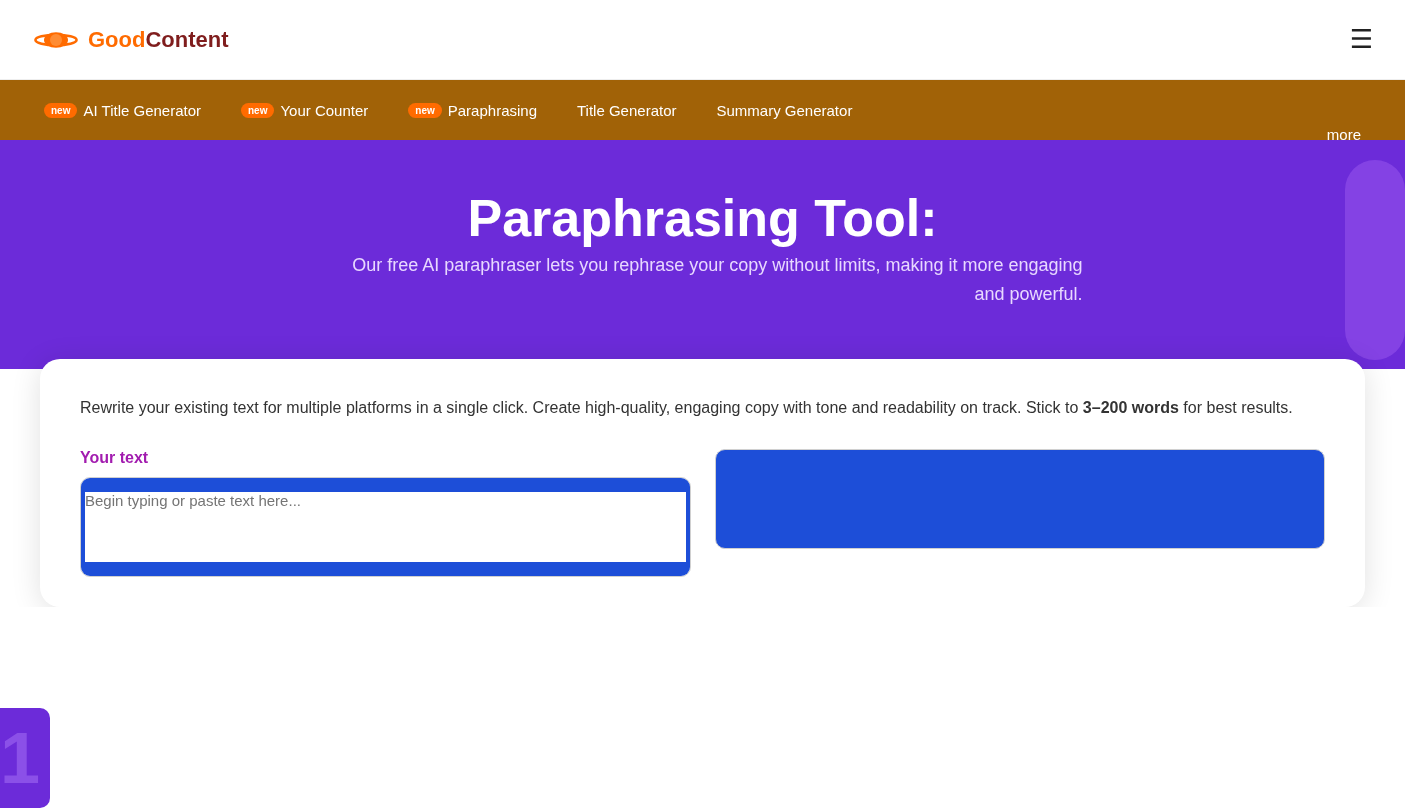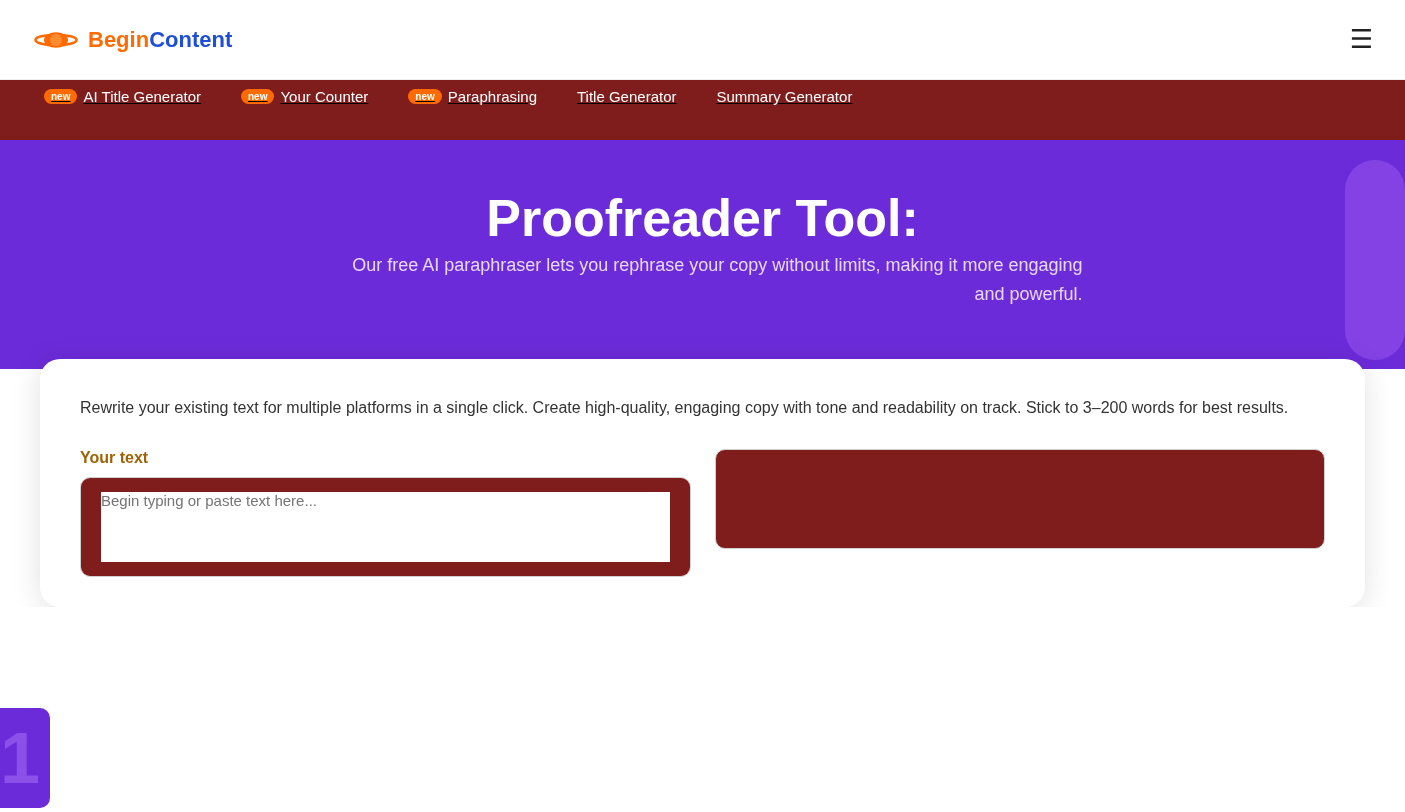--- a/index.html
+++ b/index.html
@@ -35,27 +35,26 @@
     .hamburger {
       font-size: 26px;
       cursor: pointer;
       color: #222;
       border: none;
       background: none;
     }
 
     
     .nav-bar {
-      background: #7f1d1d;
-      display: flex;
-      align-items: flex-start;
+      background: #a16207;
+      display: flex;
+      align-items: center;
       padding: 0 28px;
       height: 60px;
       gap: 8px;
-      text-decoration: underline;
     }
     .nav-item {
       display: flex;
       align-items: center;
       gap: 6px;
       padding: 8px 16px;
       color: #fff;
       font-size: 15px;
       font-weight: 500;
       cursor: pointer;
@@ -122,49 +121,49 @@
       box-shadow: 0 4px 30px rgba(0,0,0,0.12);
       margin-top: -10px;
     }
     .card-description {
       color: #333;
       font-size: 16px;
       line-height: 1.65;
       margin-bottom: 28px;
     }
     .card-description strong {
-      font-weight: 400;
+      font-weight: 700;
     }
 
     
     .text-areas-row {
       display: flex;
       gap: 24px;
     }
     .text-area-col {
       flex: 1;
     }
     .text-area-label {
       font-size: 16px;
       font-weight: 700;
-      color: #a16207;
+      color: #a21caf;
       margin-bottom: 10px;
     }
     .text-area-box {
       border: 1.5px solid #d0d0d0;
       border-radius: 10px;
       width: 100%;
       height: 100px;
-      padding: 14px 20px;
+      padding: 14px 4px;
       font-size: 15px;
       color: #aaa;
       resize: none;
       overflow: auto;
       position: relative;
-      background: #7f1d1d;
+      background: #1d4ed8;
     }
     .text-area-box textarea {
       width: 100%;
       height: 100%;
       border: none;
       outline: none;
       font-size: 15px;
       color: #888;
       resize: none;
       font-family: inherit;
@@ -198,21 +197,21 @@
 <header class="header">
   <div class="logo-area">
 
     <svg class="logo-icon" viewBox="0 0 56 42" fill="none" xmlns="http://www.w3.org/2000/svg">
 
       <ellipse cx="28" cy="21" rx="14" ry="9" fill="#ff6b00"></ellipse>
       <ellipse cx="28" cy="21" rx="24" ry="6" stroke="#ff6b00" stroke-width="3" fill="none"></ellipse>
       <circle cx="28" cy="21" r="7" fill="#ff8c33"></circle>
     </svg>
     <div class="logo-text">
-      <span>Begin</span><span style="color:#1d4ed8;">Content</span>
+      <span>Good</span><span style="color:#7f1d1d;">Content</span>
     </div>
   </div>
   <button class="hamburger">☰</button>
 </header>
 
 <nav class="nav-bar">
   <div class="nav-item">
     <span class="badge-new">new</span>
     <span>AI Title Generator</span>
   </div>
@@ -235,21 +234,21 @@
 
 <section class="hero">
 
   <div class="right-deco">
     <svg viewBox="0 0 100 500" width="100" height="500" fill="none" xmlns="http://www.w3.org/2000/svg">
       <rect x="20" y="20" width="60" height="200" rx="30" fill="#9b59f0" opacity="0.5"></rect>
       <rect x="20" y="240" width="60" height="200" rx="30" fill="#8b45e0" opacity="0.4"></rect>
     </svg>
   </div>
 
-  <h1 class="hero-title-white">Proofreader Tool:</h1>
+  <h1 class="hero-title-white">Paraphrasing Tool:</h1>
   <p class="hero-description">Our free AI paraphraser lets you rephrase your copy without limits, making it more engaging and powerful.</p>
 </section>
 
 <div class="main-card">
   <p class="card-description">
     <span>Rewrite your existing text for multiple platforms in a single click. Create high-quality, engaging copy with tone and readability on track. Stick to </span><strong>3–200 words</strong><span> for best results.</span>
   </p>
 
   <div class="text-areas-row">
     <div class="text-area-col">

